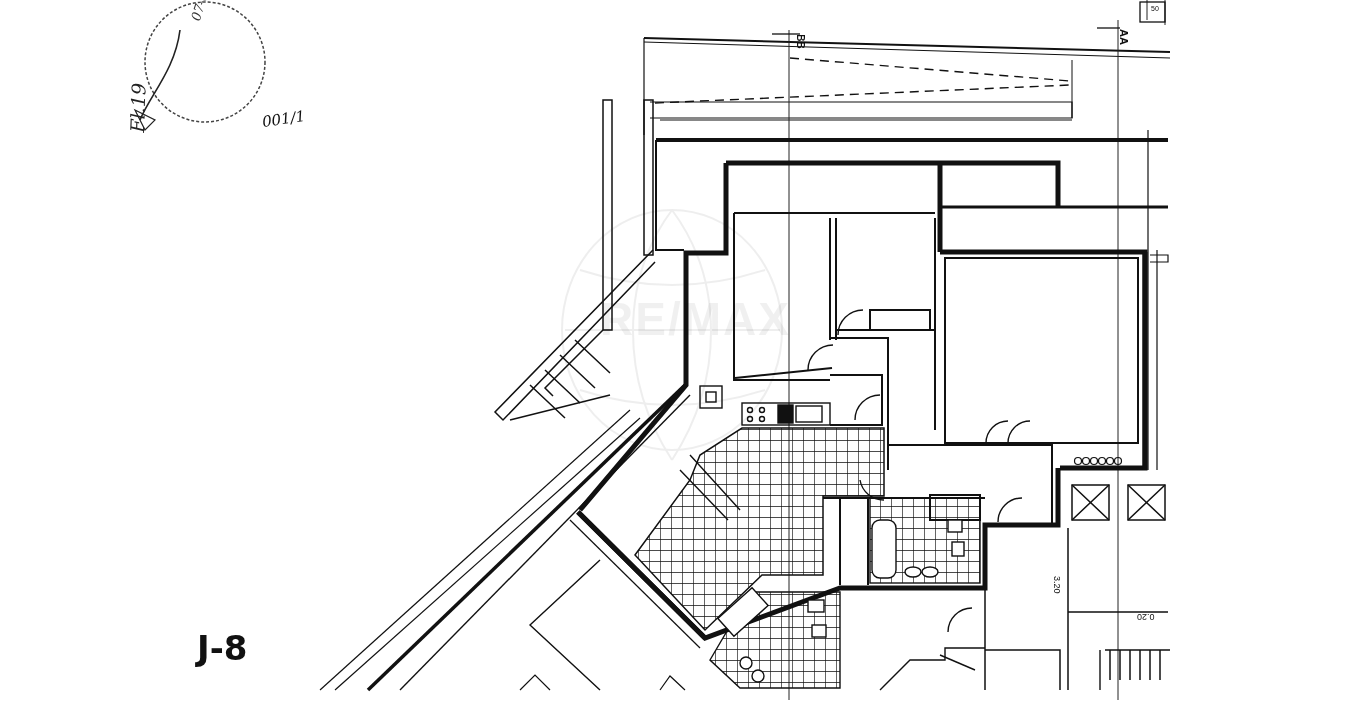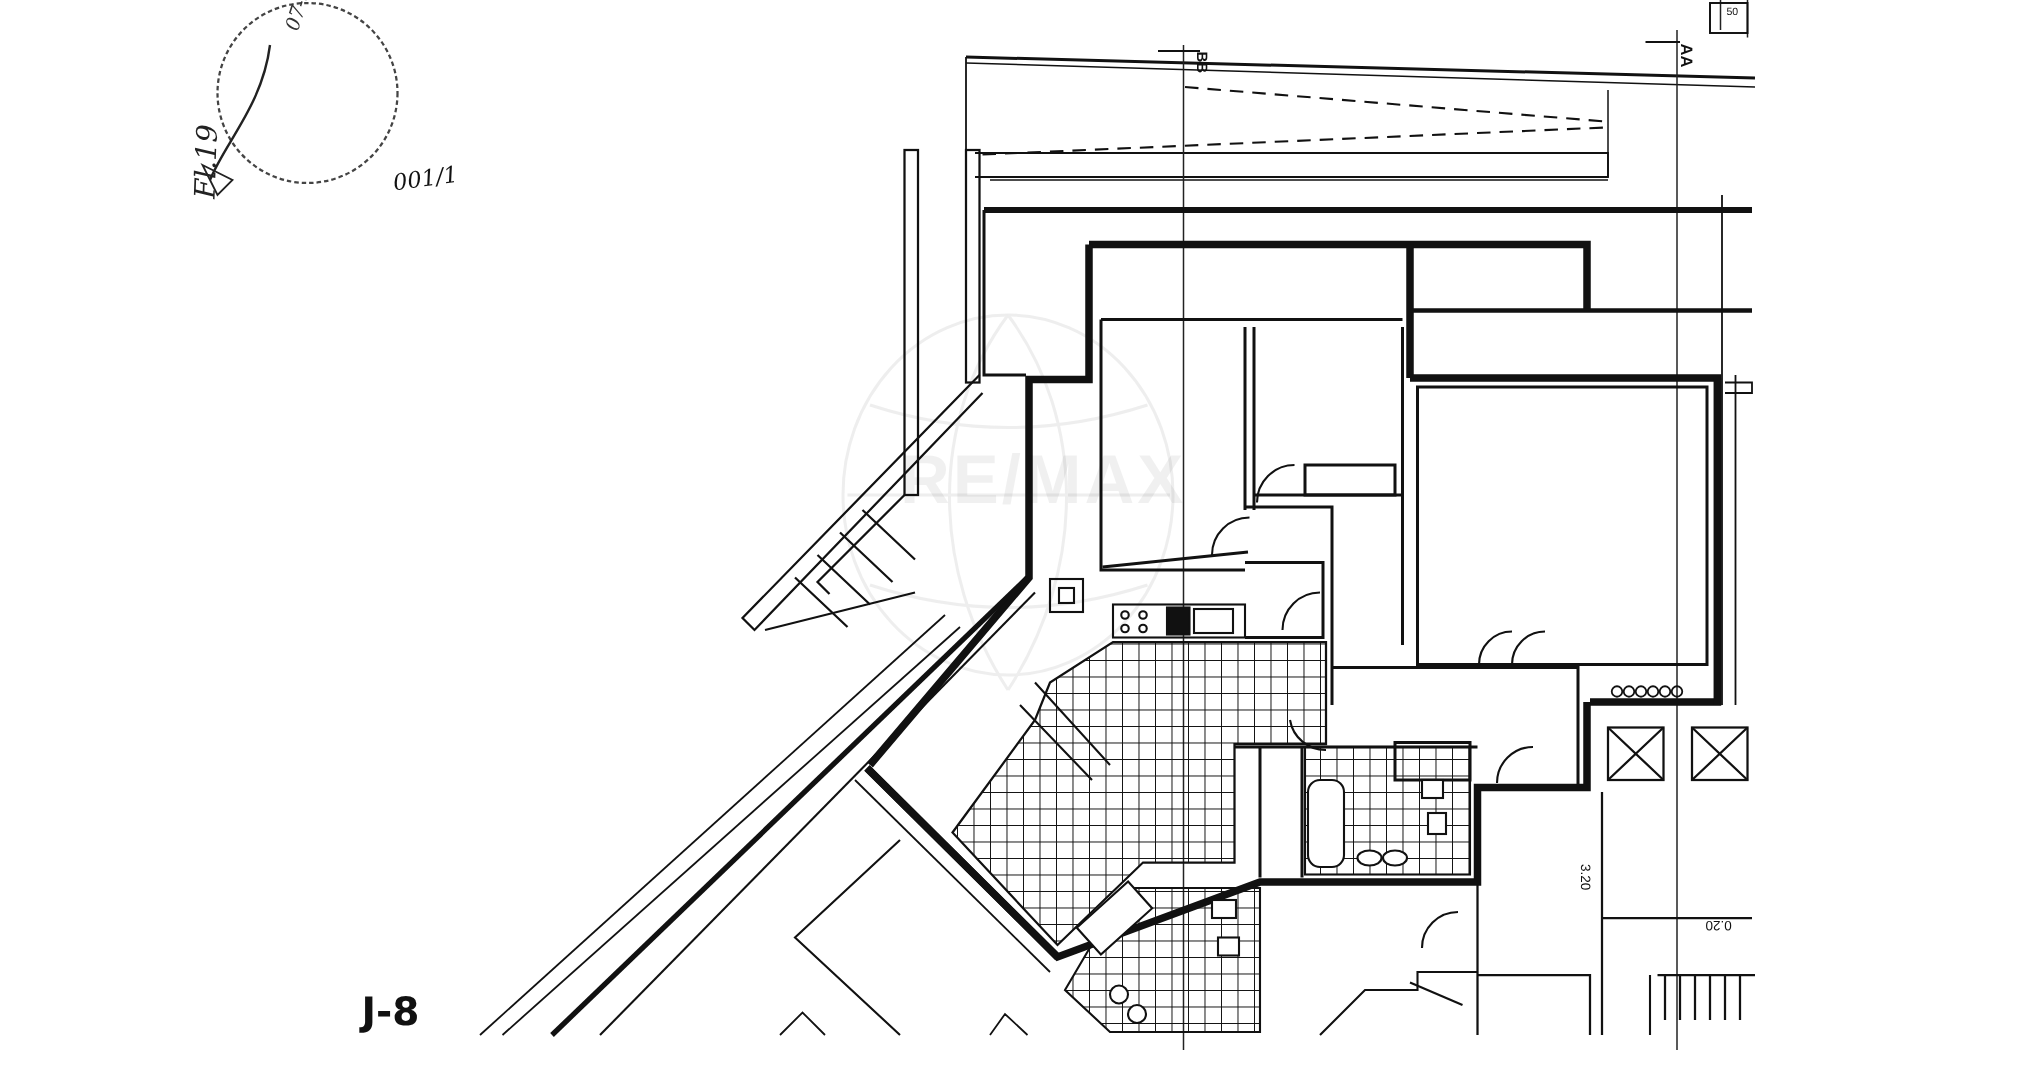--- a/index.html
+++ b/index.html
@@ -4,21 +4,21 @@
 <style>
   html, body { margin:0; padding:0; background:#ffffff; }
   body { width:1345px; height:720px; position:relative; overflow:hidden; font-family:"Liberation Sans", sans-serif; }
   .sheet { position:absolute; left:0; top:0; width:1345px; height:720px; background:#ffffff; }
   svg.plan { position:absolute; left:0; top:0; }
   .txt { position:absolute; color:#111; font-family:"Liberation Sans", sans-serif; }
   .handwrite { font-family:"DejaVu Serif", serif; font-style:italic; }
   .stamp-date { position:absolute; left:188px; top:18px; transform:rotate(-72deg); transform-origin:left top; font-size:13px; color:#333; font-family:"DejaVu Serif", serif; font-style:italic; }
   .stamp-sign { position:absolute; left:126px; top:132px; transform:rotate(-88deg); transform-origin:left top; font-size:19px; color:#222; font-family:"DejaVu Serif", serif; font-style:italic; }
   .page-ref { left:262px; top:110px; font-size:15px; transform:rotate(-8deg); }
-  .sheet-code { left:197px; top:660px; font-size:26px; font-weight:bold; font-family:"DejaVu Sans", sans-serif;margin-left:44px; }
+  .sheet-code { left:197px; top:628px; font-size:34px; font-weight:bold; font-family:"DejaVu Sans", sans-serif; }
   .dim-v { left:1062px; top:576px; font-size:9px; transform:rotate(90deg); transform-origin:left top; }
   .dim-h { left:1137px; top:612px; font-size:9px; transform:rotate(180deg); }
   .sec-b { left:793px; top:36px; font-size:10px; font-weight:bold; transform:rotate(90deg); }
   .sec-a { left:1116px; top:31px; font-size:11px; font-weight:bold; transform:rotate(90deg); }
   .corner-mark { left:1151px; top:5px; font-size:7px; }
   .watermark { position:absolute; left:600px; top:292px; font-size:46px; font-weight:bold; color:rgba(0,0,0,0.06); letter-spacing:2px; font-family:Liberation Sans, sans-serif; }
 </style>
 </head>
 <body>
 

